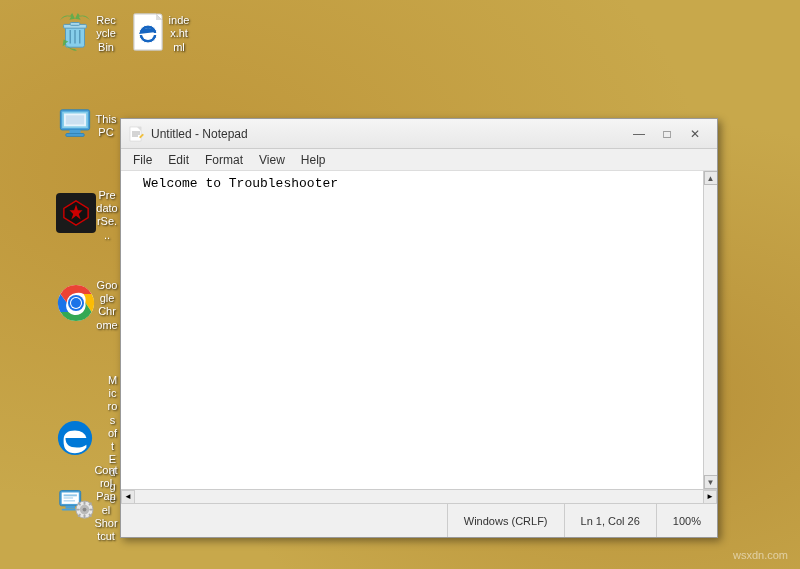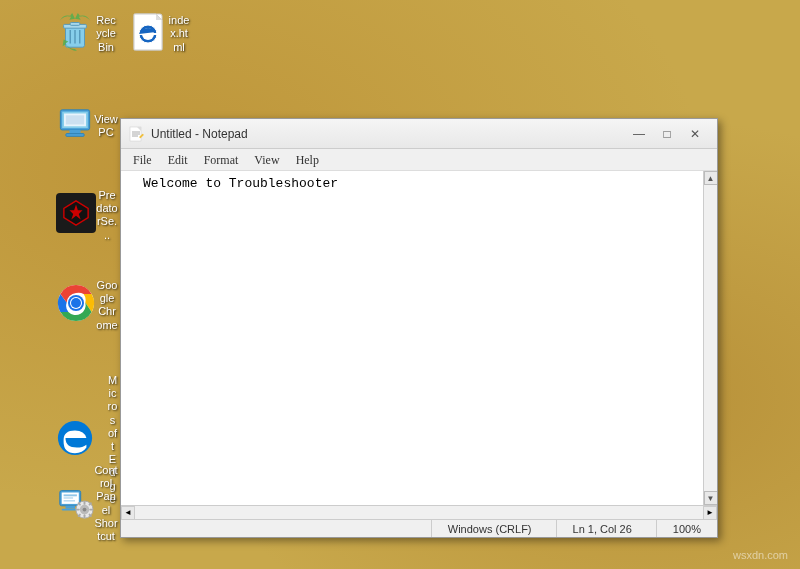--- a/index.html
+++ b/index.html
@@ -128,21 +128,20 @@
 
     
     .menubar {
       display: flex;
       align-items: flex-start;
       padding: 2px 4px;
       background: #f0f0f0;
       border-bottom: 1px solid #ddd;
       height: 22px;
       flex-shrink: 0;
-      font-family: Liberation Serif, serif;
     }
     .menu-item {
       padding: 2px 8px;
       font-size: 12px;
       cursor: pointer;
       color: #333;
     }
 
     
     .textarea-container {
@@ -187,23 +186,23 @@
       background: #e8e8e8;
     }
 
     
     .statusbar {
       display: flex;
       align-items: center;
       justify-content: flex-end;
       background: #f0f0f0;
       border-top: 1px solid #ccc;
-      height: 18px;
-      flex-shrink: 0;
-      gap: 8px;
+      height: 34px;
+      flex-shrink: 0;
+      gap: 0;
     }
     .statusbar-section {
       padding: 0 16px;
       font-size: 11px;
       color: #333;
       border-left: 1px solid #ccc;
       height: 100%;
       display: flex;
       align-items: center;
     }
@@ -282,21 +281,21 @@
       <svg viewBox="0 0 40 35" xmlns="http://www.w3.org/2000/svg" width="40" height="35">
         <rect x="4" y="2" width="32" height="22" rx="2" fill="#4aa0d8" stroke="#2a80b8" stroke-width="1"></rect>
         <rect x="6" y="4" width="28" height="18" fill="#87ceeb"></rect>
         <rect x="14" y="24" width="12" height="4" fill="#4aa0d8"></rect>
         <rect x="10" y="28" width="20" height="3" rx="1" fill="#4aa0d8" stroke="#2a80b8" stroke-width="1"></rect>
 
         <rect x="8" y="6" width="24" height="14" fill="#e8f4fc"></rect>
         <rect x="10" y="8" width="20" height="10" fill="#cce0f0"></rect>
       </svg>
     </div>
-    <span class="icon-label">View PC</span>
+    <span class="icon-label">This PC</span>
   </div>
 
   <div class="desktop-icon" style="top:185px;left:8px;align-items:center;">
     <div class="icon-img">
       <div class="predator-icon">
         <svg viewBox="0 0 30 30" xmlns="http://www.w3.org/2000/svg" width="28" height="28">
           <polygon points="15,2 28,10 28,20 15,28 2,20 2,10" fill="#111" stroke="#cc0000" stroke-width="1.5"></polygon>
           <polygon points="15,6 13,12 8,12 12,16 10,22 15,18 20,22 18,16 22,12 17,12" fill="#cc0000"></polygon>
         </svg>
       </div>

